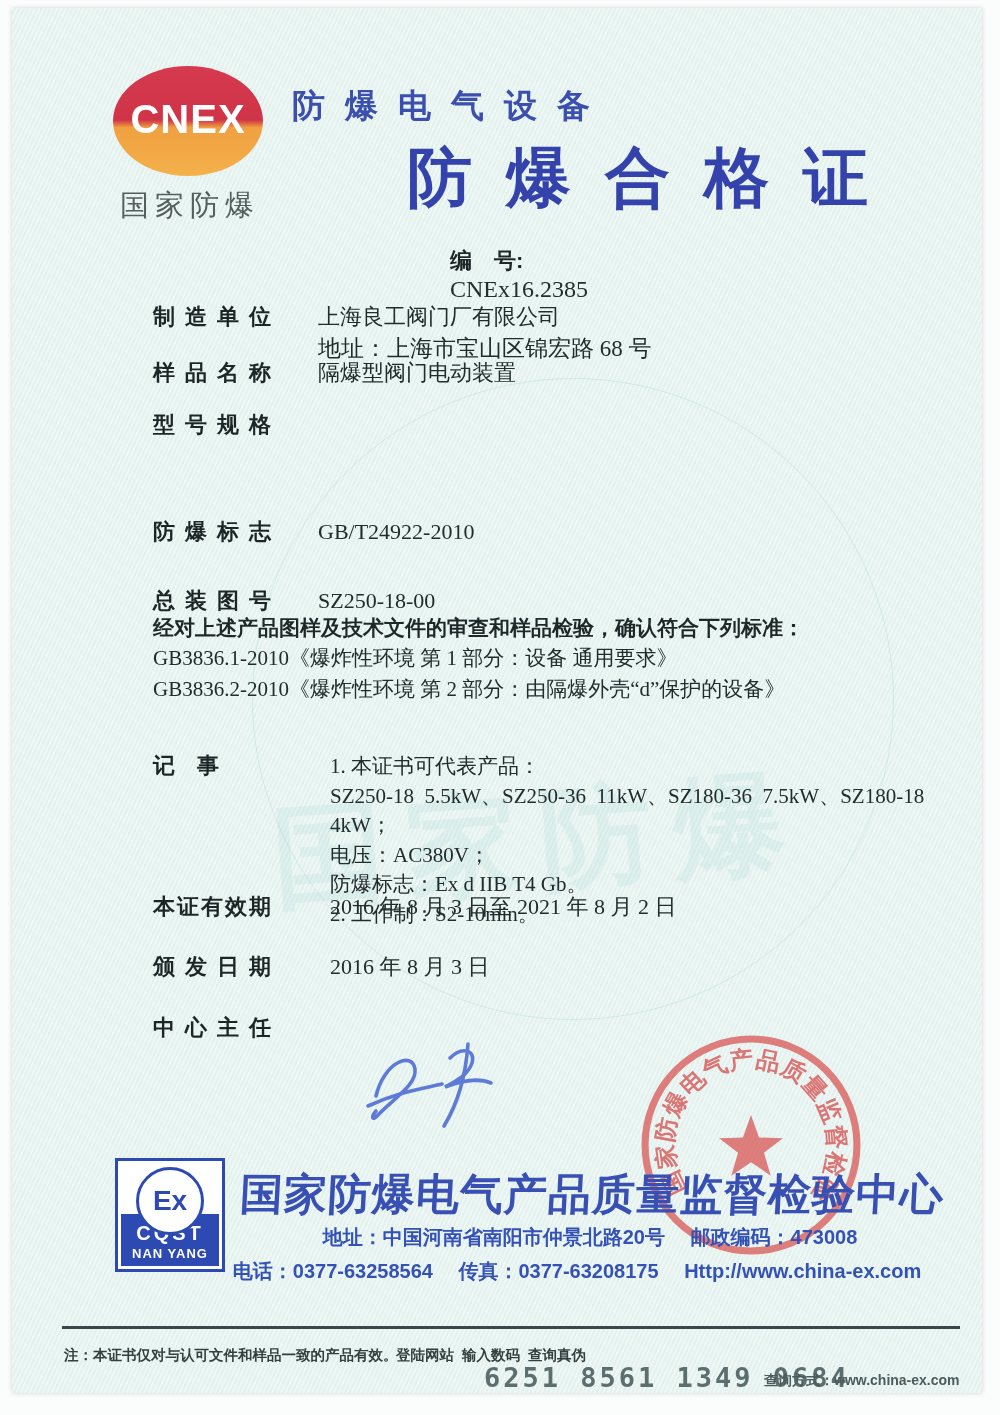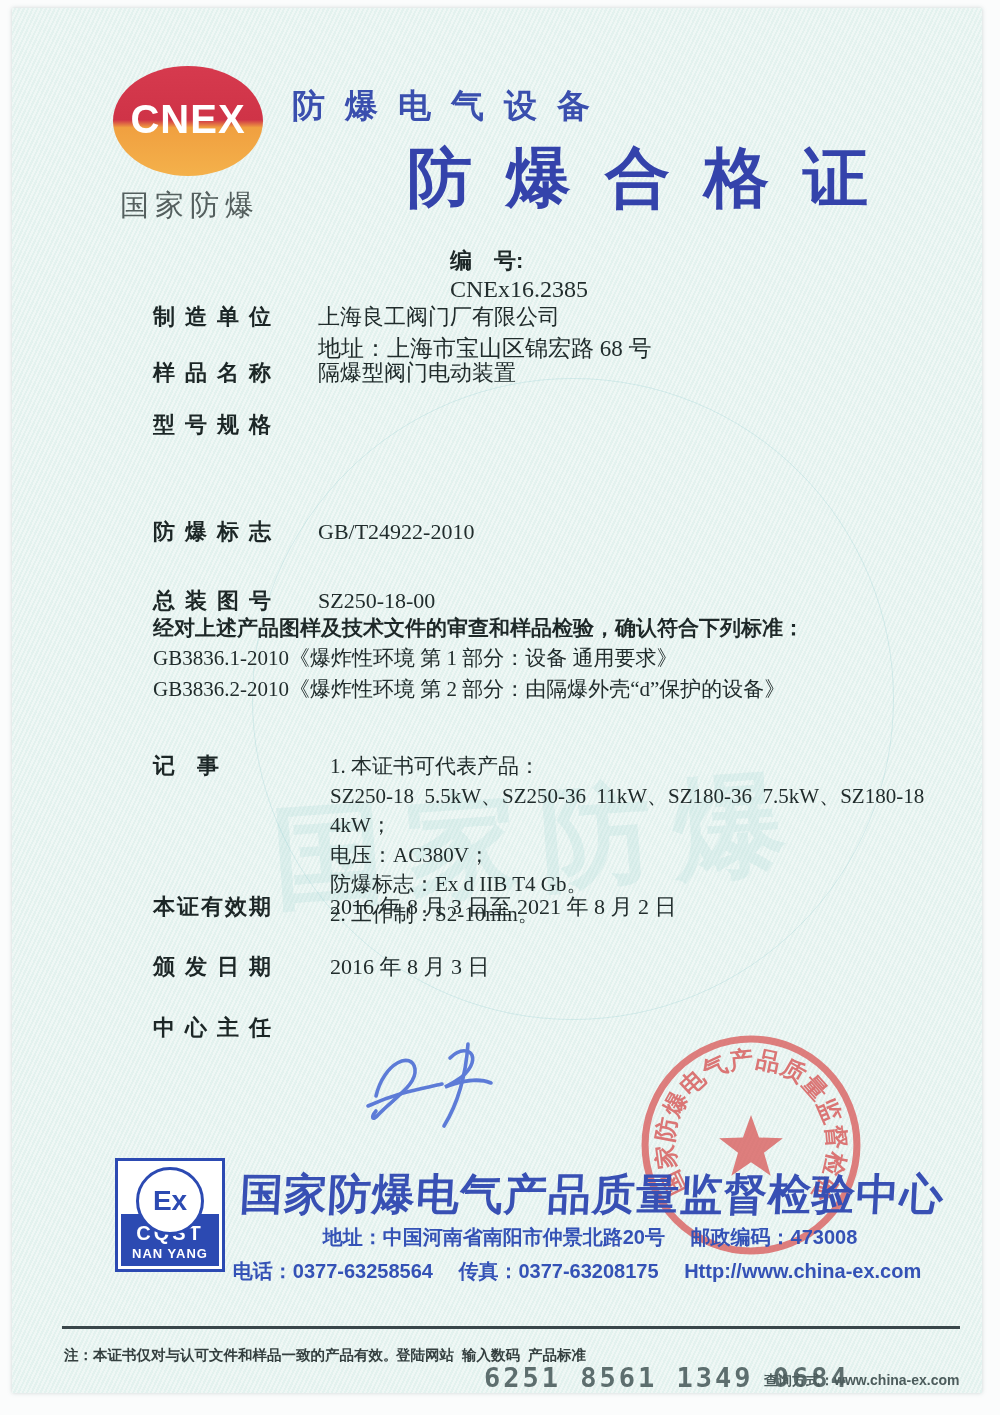--- a/index.html
+++ b/index.html
@@ -175,18 +175,18 @@
         <div class="exbox-ny">NAN YANG</div>
       </div>
     </div>
 
     <div class="org-name">国家防爆电气产品质量监督检验中心</div>
     <div class="org-addr">地址：中国河南省南阳市仲景北路20号　 邮政编码：473008</div>
     <div class="org-contact">电话：0377-63258564 　传真：0377-63208175 　Http://www.china-ex.com</div>
 
     <div class="divider"></div>
     <div class="note-line">注：本证书仅对与认可文件和样品一致的产品有效。</div>
-    <div class="verify-hint">登陆网站  输入数码  产品标准</div>
+    <div class="verify-hint">登陆网站  输入数码  查询真伪</div>
     <div class="code-num">6251 8561 1349 0684</div>
     <div class="query">查询方式：www.china-ex.com</div>
 
   </div>
 </div>
 
 </body></html>

